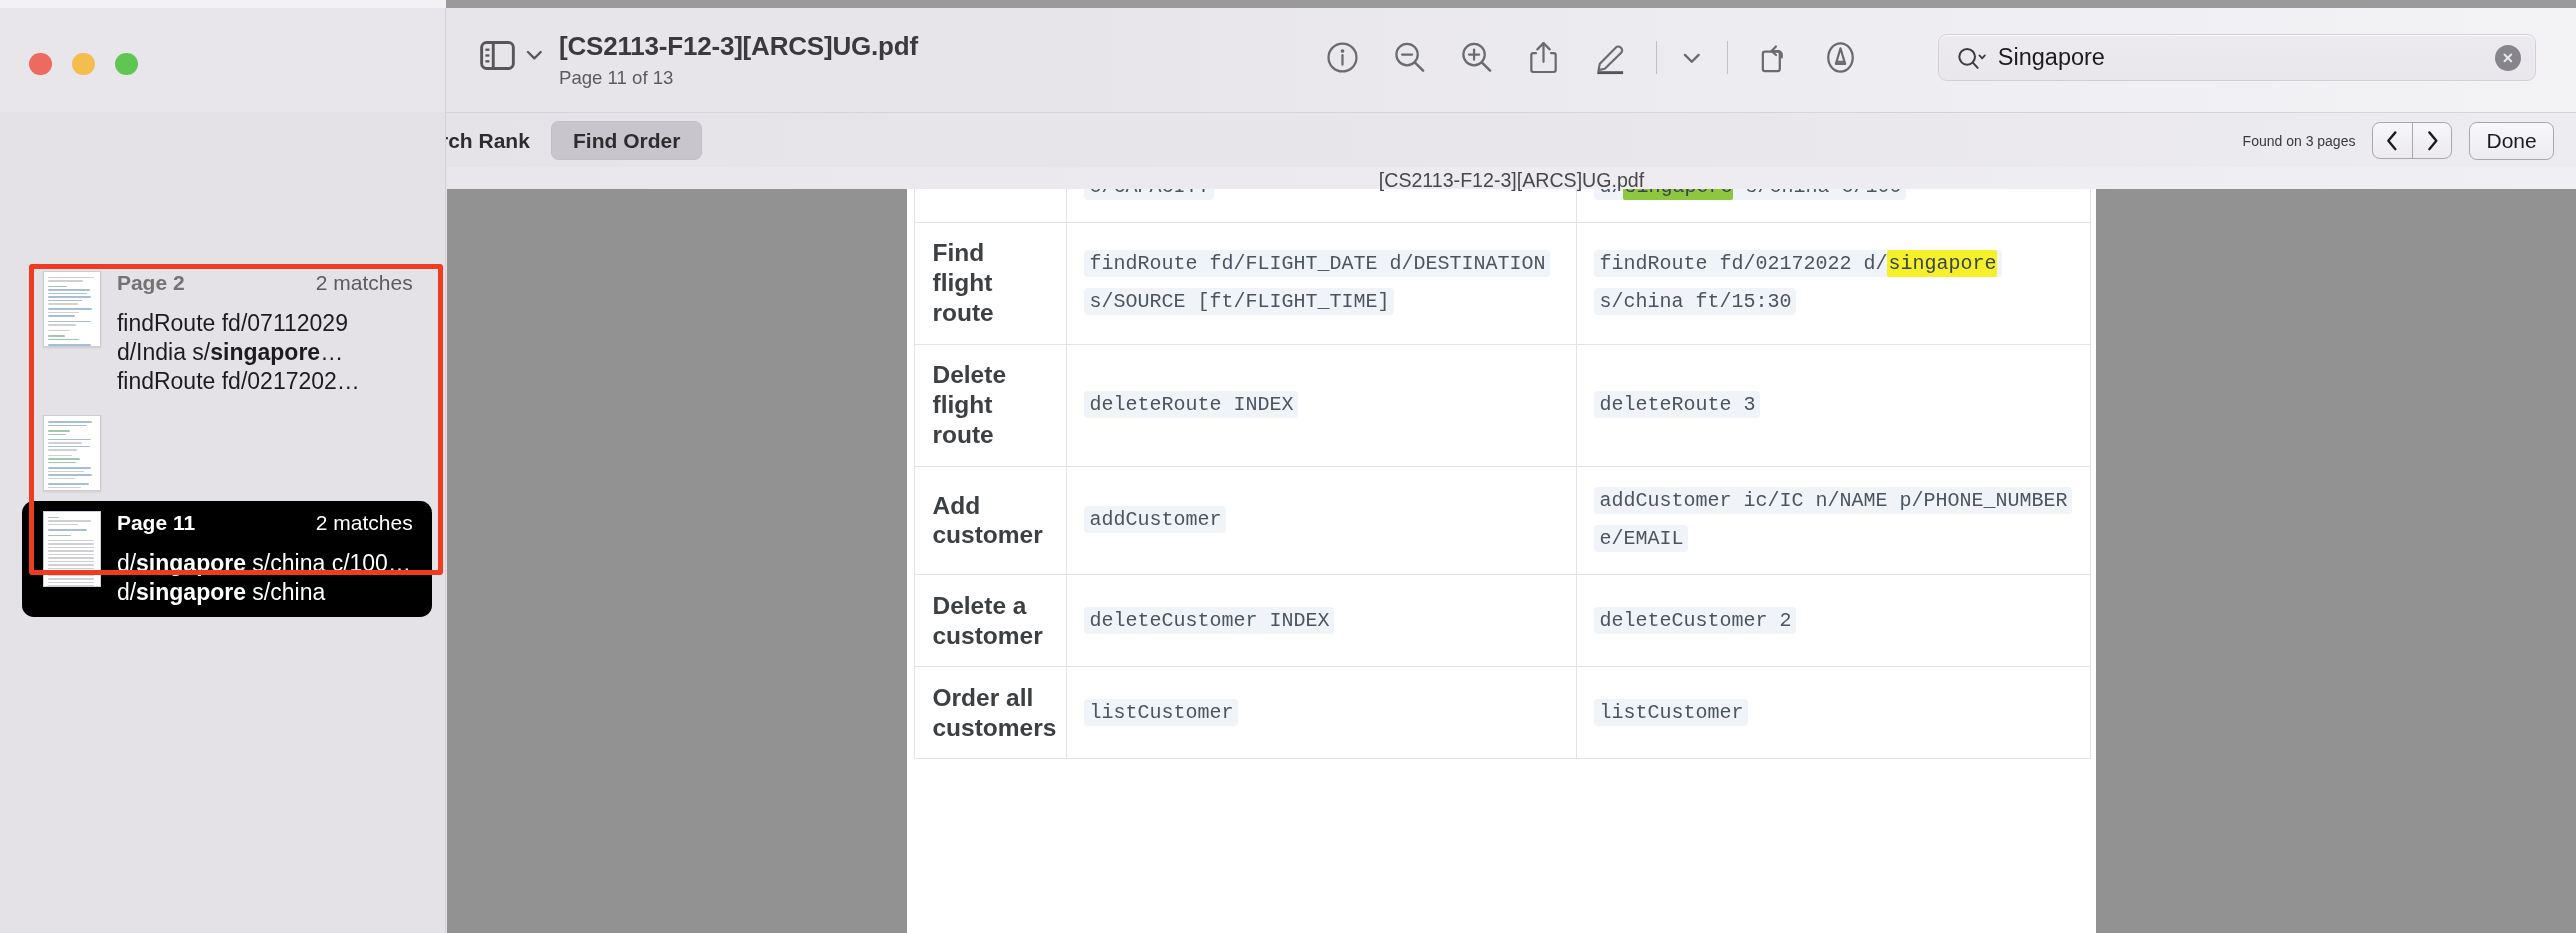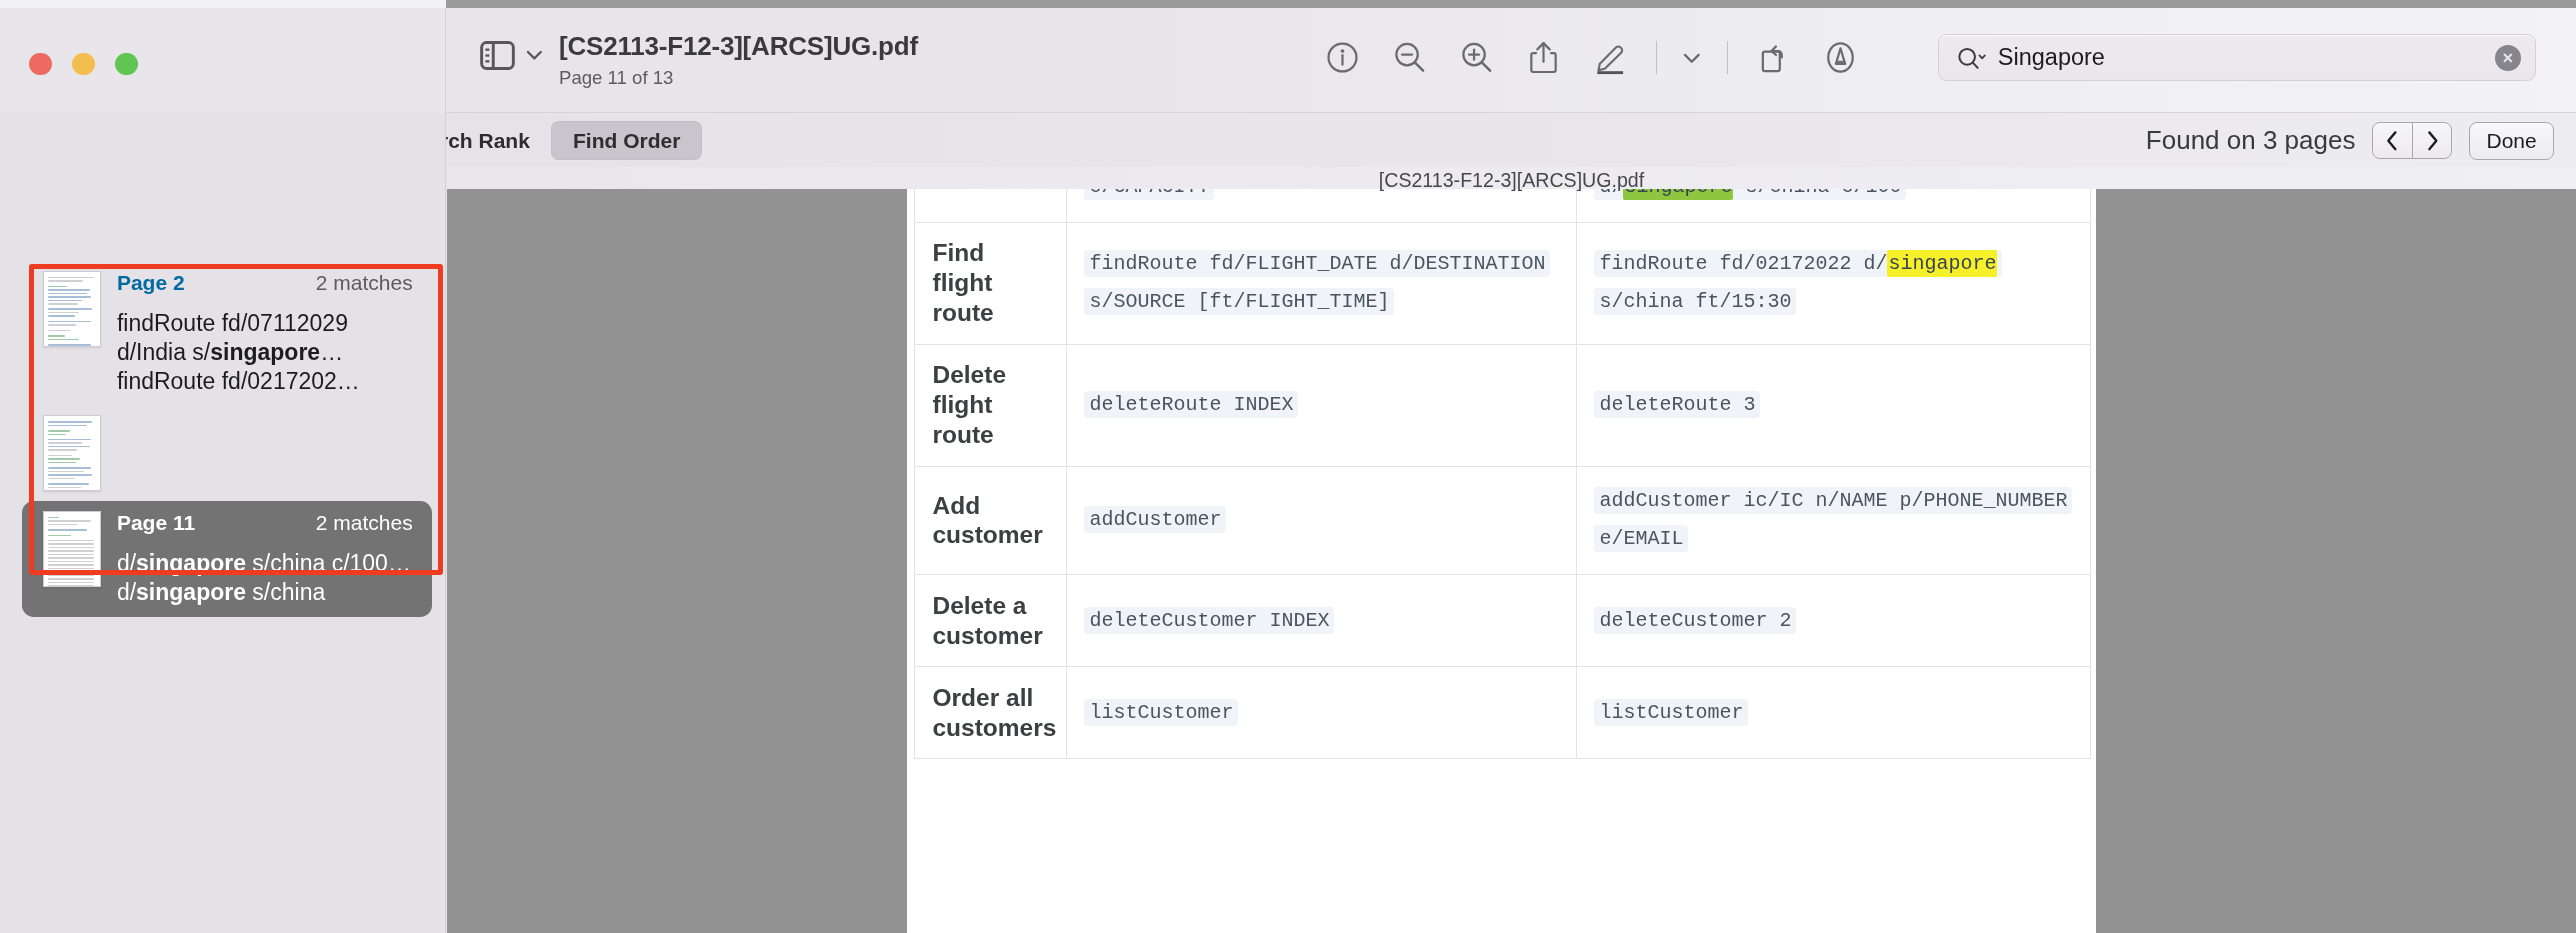--- a/index.html
+++ b/index.html
@@ -122,21 +122,21 @@
   }
   .seg.active {
     background: #c8c6cc;
     box-shadow: inset 0 0 0 0.5px rgba(0,0,0,0.06);
   }
 
   .rb-right {
     position: absolute; right: 21.6px; top: 8.8px;
     display: flex; align-items: center; gap: 16.7px;
   }
-  .found-text { font-size: 26px; color: #3a3a3c; white-space: nowrap; }
+  .found-text { font-size: 14px; color: #3a3a3c; white-space: nowrap; }
   .navgroup {
     display: flex; border: 1px solid #a9a7ae; border-radius: 7.8px; overflow: hidden;
     background: linear-gradient(to bottom,#f7f6f9,#eceaef);
   }
   .navbtn {
     width: 39px; height: 35px; display:flex; align-items:center; justify-content:center;
     cursor: default;
   }
   .navbtn + .navbtn { border-left: 1px solid #a9a7ae; }
   .done-btn {
@@ -152,35 +152,35 @@
     background: #e4e2e6;
     border-right: 1px solid #d3d1d6;
     overflow: hidden;
   }
   .result-list { position: absolute; left: 0; top: 149px; width: 446px; }
   .result-item {
     display: flex; gap: 15.7px; padding: 9.8px 13.7px 9.8px 21.6px;
     border-radius: 11.8px; margin: 0 13.7px 0 21.6px;
     cursor: default;
   }
-  .result-item.selected { background: #737373; }
+  .result-item.selected { background: #000000; }
   .thumb {
     width: 58px; height: 76px; background: #fff; flex: none;
     border: 1px solid #cfcdd3;
     box-shadow: 0 1px 2px rgba(0,0,0,0.10);
     padding: 4.9px 3.9px; overflow: hidden;
   }
   .thumb .tl { height: 1.5px; background: #cfcfd4; margin-bottom: 2px; border-radius: 1px;}
   .thumb .tl.g { background: #9fc9a8; }
   .thumb .tl.b { background: #a8bed8; }
   .thumb .tl.sp { margin-top: 3.9px; }
 
   .res-text { flex: 1; min-width: 0; }
   .res-head { display: flex; justify-content: space-between; align-items: baseline; padding-right: 5.9px;}
-  .res-page { font-size: 21px; font-weight: bold; color: #0369a1; }
+  .res-page { font-size: 21px; font-weight: bold; color: #737373; }
   .res-count { font-size: 21px; color: #5b5b60; }
   .res-snip {
     font-size: 23px; color: #1c1c1e; line-height: 1.26; margin-top: 14px;
     word-break: break-word;
   }
   .res-snip b { font-weight: bold; }
   .result-item.selected .res-page,
   .result-item.selected .res-count,
   .result-item.selected .res-snip { color: #ffffff; }
 

